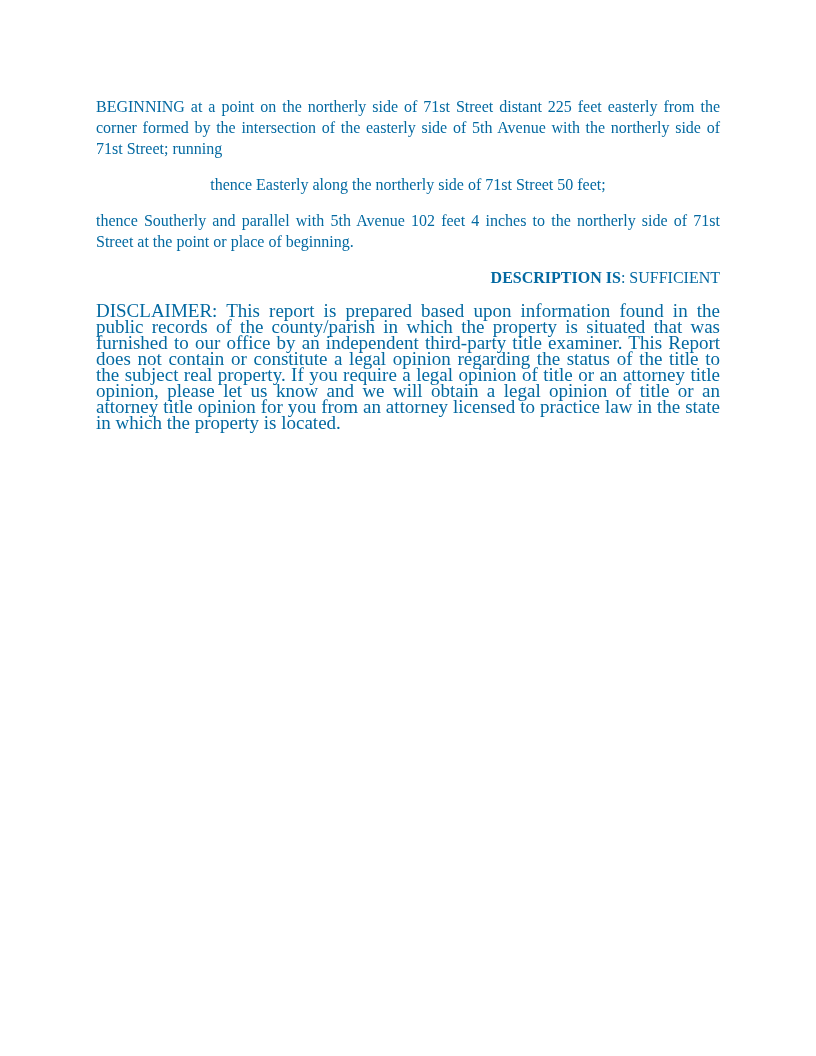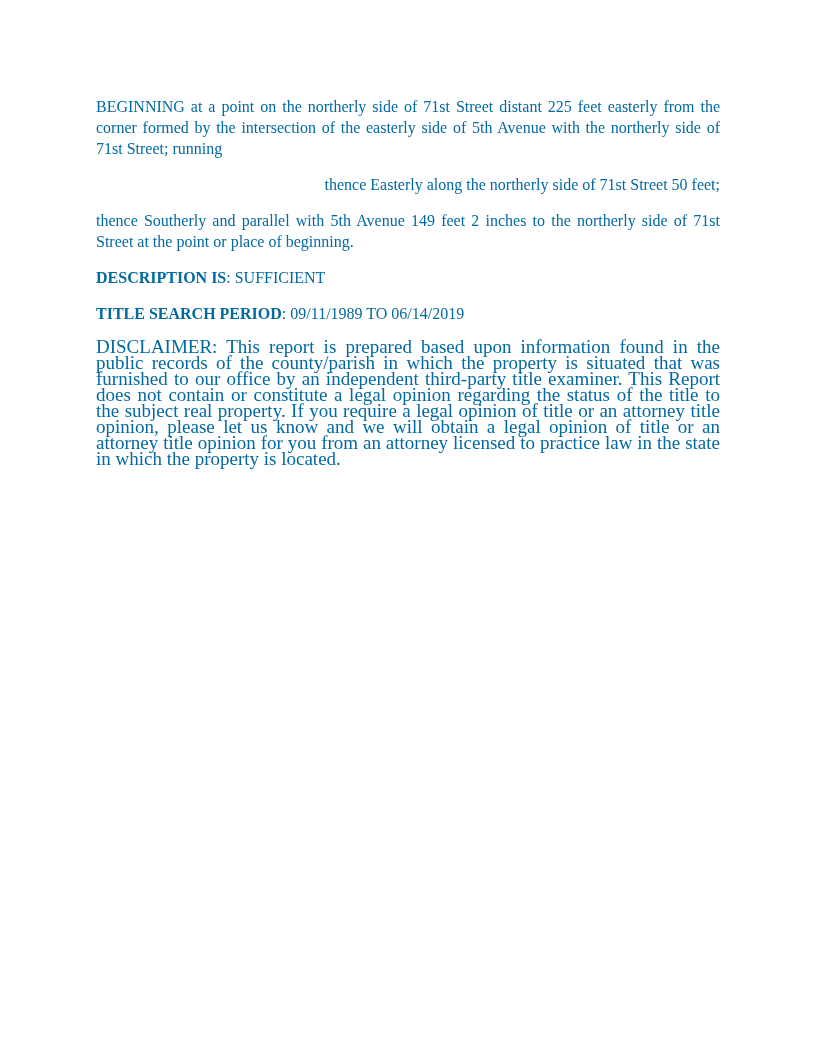--- a/index.html
+++ b/index.html
@@ -17,27 +17,27 @@
     padding: 96px 96px 96px 96px;
     overflow: hidden;
   }
   .para {
     font-size: 16px;
     line-height: 21px;
     margin: 0 0 15px 0;
     text-align: justify;
   }
   .para.left {
-    text-align: right;
+    text-align: center;
   }
   .label-line {
     font-size: 16px;
     line-height: 21px;
     margin: 0 0 15px 0;
-    text-align: left;
+    text-align: right;
   }
   .label-line .lbl {
     font-weight: bold;
   }
   .disclaimer {
     font-size: 19px;
     line-height: 16px;
     margin: 0;
     text-align: justify;
   }
@@ -46,21 +46,20 @@
 <body>
 
 <div class="page">
 
   <p class="para">BEGINNING at a point on the northerly side of 71st Street distant 225 feet easterly from the corner formed by the intersection of the easterly side of 5th Avenue with the northerly side of 71st Street; running</p>
 
   <p class="para left">thence Easterly along the northerly side of 71st Street 50 feet;</p>
 
 
 
-  <p class="para">thence Southerly and parallel with 5th Avenue 149 feet 2 inches to the northerly side of 71st Street at the point or place of beginning.</p>
+  <p class="para">thence Southerly and parallel with 5th Avenue 102 feet 4 inches to the northerly side of 71st Street at the point or place of beginning.</p>
 
   <p class="label-line"><span class="lbl">DESCRIPTION IS</span><span>: SUFFICIENT</span></p>
 
-  <p class="label-line"><span class="lbl">TITLE SEARCH PERIOD</span><span>: 09/11/1989 TO 06/14/2019</span></p>
 
   <p class="disclaimer">DISCLAIMER: This report is prepared based upon information found in the public records of the county/parish in which the property is situated that was furnished to our office by an independent third-party title examiner. This Report does not contain or constitute a legal opinion regarding the status of the title to the subject real property. If you require a legal opinion of title or an attorney title opinion, please let us know and we will obtain a legal opinion of title or an attorney title opinion for you from an attorney licensed to practice law in the state in which the property is located.</p>
 
 </div>
 
 </body></html>

